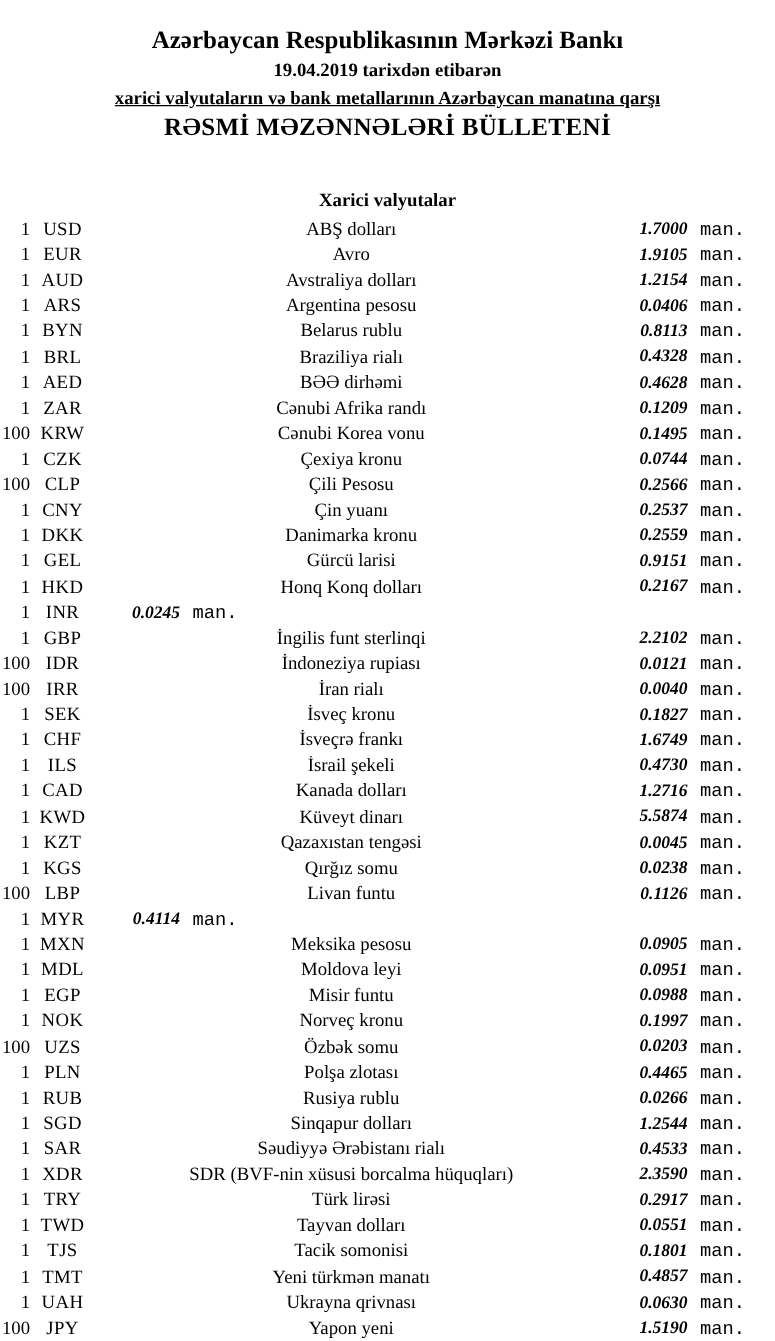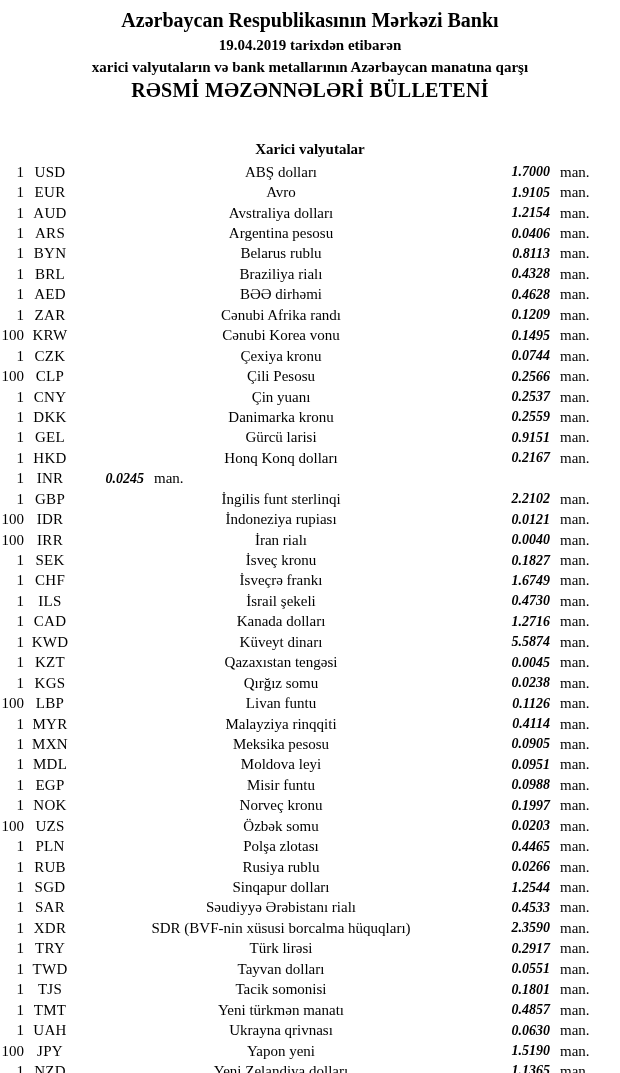--- a/index.html
+++ b/index.html
@@ -12,38 +12,39 @@
   .page {
     position: relative;
     width: 620px;
     height: 1073px;
     background: #ffffff;
     overflow: hidden;
     box-sizing: border-box;
   }
   .doc-header {
     text-align: center;
-    padding-top: 8px;
+    padding-top: 20px;
   }
   .doc-title {
     font-size: 20px;
     font-weight: bold;
     line-height: 24px;
   }
   .doc-date-line {
     font-size: 15px;
     font-weight: bold;
     line-height: 18px;
     margin-top: 4px;
   }
   .doc-subtitle {
     font-size: 15px;
     font-weight: bold;
     line-height: 18px;
     margin-top: 4px;
+    text-decoration: underline;
   }
   .doc-bulletin-line {
     font-size: 20px;
     font-weight: bold;
     line-height: 20px;
     margin-top: 4px;
     letter-spacing: 0.3px;
   }
   .section-title {
     text-align: center;
@@ -87,20 +88,21 @@
     font-weight: bold;
     font-style: italic;
     font-size: 14px;
   }
   .unit {
     width: 70px;
     flex: none;
     box-sizing: border-box;
     padding-left: 10px;
     text-align: left;
+    font-family: Liberation Mono, monospace;
   }
 </style>
 </head>
 <body>
 
 <div class="page">
 
   <div class="doc-header">
     <div class="doc-title">Azərbaycan Respublikasının Mərkəzi Bankı</div>
     <div class="doc-date-line">19.04.2019 tarixdən etibarən</div>
@@ -322,21 +324,20 @@
     <span class="qty">100</span>
     <span class="code">LBP</span>
     <span class="name">Livan funtu</span>
     <span class="rate">0.1126</span>
     <span class="unit">man.</span>
   </div>
 
   <div class="row">
     <span class="qty">1</span>
     <span class="code">MYR</span>
-    <span class="name">Malayziya rinqqiti</span>
     <span class="rate">0.4114</span>
     <span class="unit">man.</span>
   </div>
 
   <div class="row">
     <span class="qty">1</span>
     <span class="code">MXN</span>
     <span class="name">Meksika pesosu</span>
     <span class="rate">0.0905</span>
     <span class="unit">man.</span>

